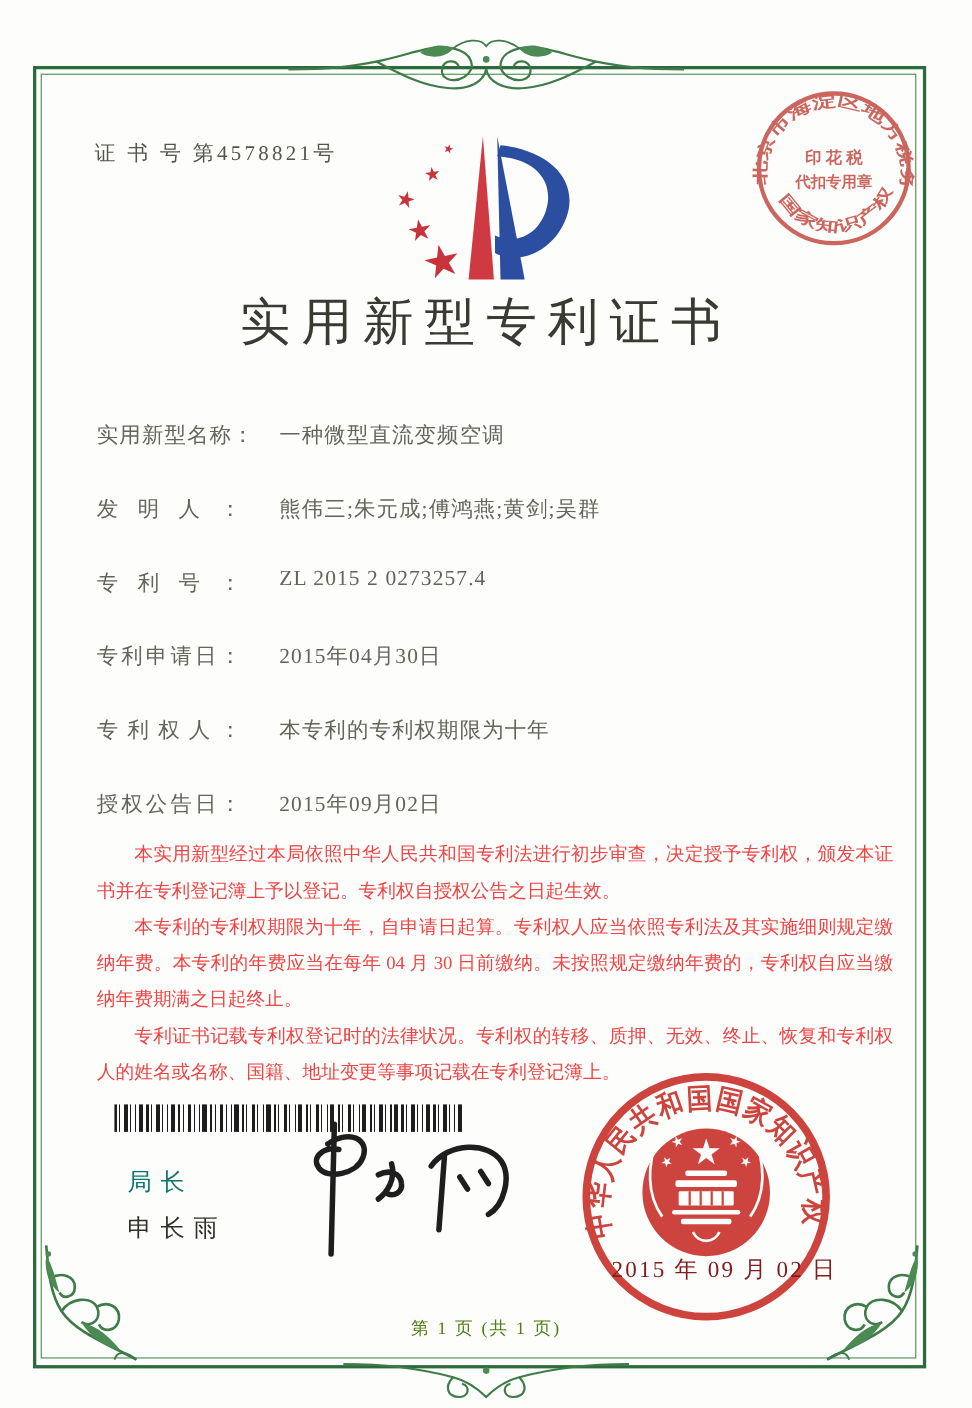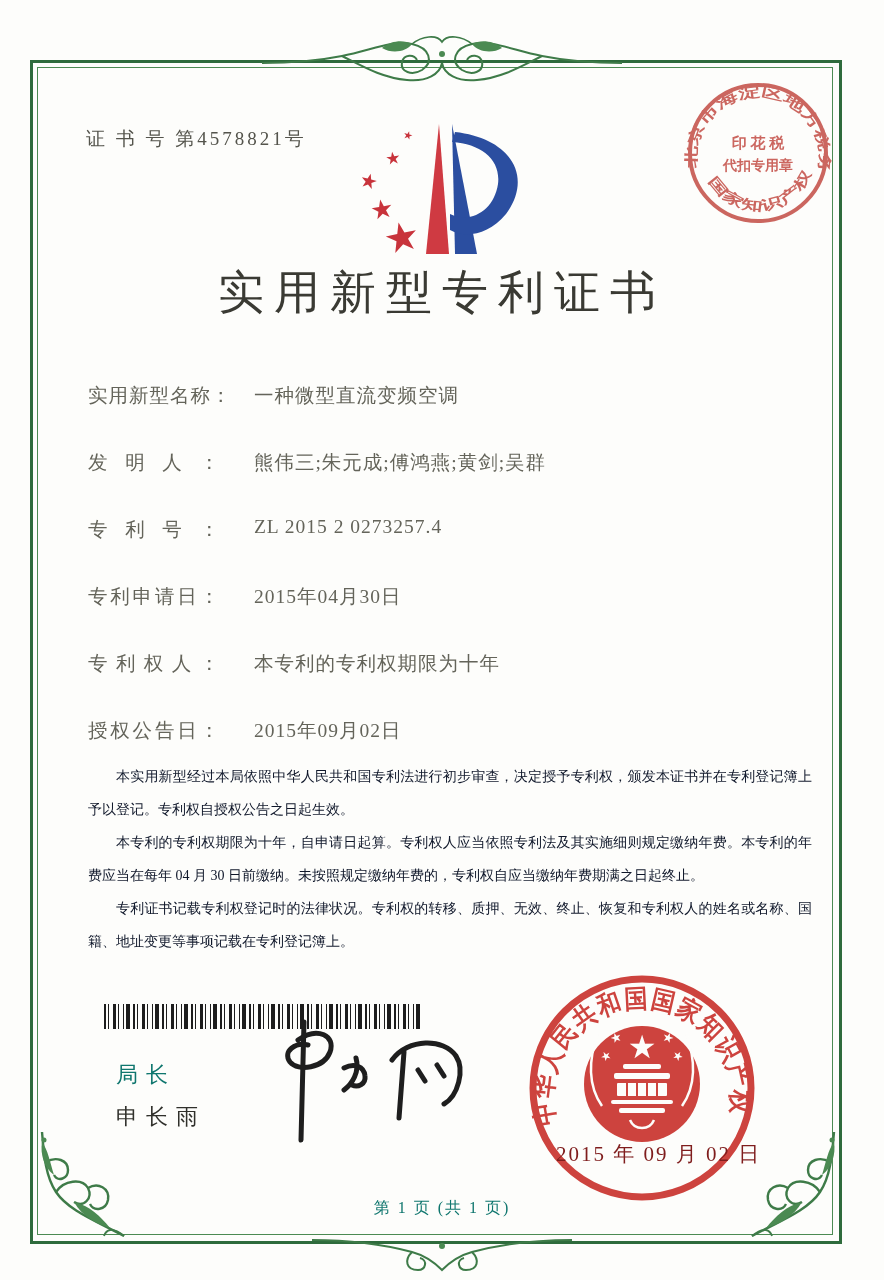--- a/index.html
+++ b/index.html
@@ -25,22 +25,22 @@
   
   .title{position:absolute;left:0;top:262px;width:884px;text-align:center;margin:0;
     font-size:46px;font-weight:400;letter-spacing:10px;color:#3a3a33;}
   
   .fields{position:absolute;left:88px;top:382px;width:720px;}
   .frow{height:67px;font-size:19.5px;color:#64645a;letter-spacing:1px;white-space:nowrap;}
   .flabel{display:inline-block;width:132px;text-align:justify;text-align-last:justify;
     -moz-text-align-last:justify;vertical-align:top;}
   .fvalue{margin-left:28px;}
   
-  .paras{position:absolute;left:88px;top:760px;width:724px;font-size:14px;
-    line-height:33px;text-align:justify;color:#0f172a;}
+  .paras{position:absolute;left:88px;top:760px;width:724px;font-size:17px;
+    line-height:33px;text-align:justify;color:#ef4444;}
   .paras p{margin:0;text-indent:2em;}
   
   .barcode{position:absolute;left:104px;top:1004px;width:318px;height:25px;
     background:repeating-linear-gradient(90deg,
       #1d1d1d 0 2px,transparent 2px 4px,
       #1d1d1d 4px 5px,transparent 5px 9px,
       #1d1d1d 9px 12px,transparent 12px 14px,
       #1d1d1d 14px 15px,transparent 15px 19px,
       #1d1d1d 19px 20px,transparent 20px 22px,
       #1d1d1d 22px 26px,transparent 26px 29px);}
@@ -49,21 +49,21 @@
   .signer-name{position:absolute;left:116px;top:1102px;font-size:22px;color:#30302b;letter-spacing:8px;text-align:right;}
   .signature{position:absolute;left:246px;top:1018px;}
   
   .seal{position:absolute;left:526px;top:972px;opacity:.92;}
   .seal-ring-text{fill:#c9342e;font-size:26px;font-weight:700;letter-spacing:2px;
     font-family:"Liberation Serif",serif;}
   .seal-date{position:absolute;left:556px;top:1140px;font-size:21px;color:#7f1d1d;
     letter-spacing:2px;z-index:5;}
   
   .footer{position:absolute;left:0;top:1198px;width:884px;text-align:center;
-    font-size:16px;letter-spacing:2px;color:#0f766e;}
+    font-size:16px;letter-spacing:2px;color:#4d7c0f;}
 </style>
 </head>
 <body>
 
 <div class="page">
 
   <div class="frame-outer"></div>
   <div class="frame-inner"></div>
 
   <svg class="ornament" style="left:262px;top:32px;" width="360" height="62" viewBox="0 0 360 62">

